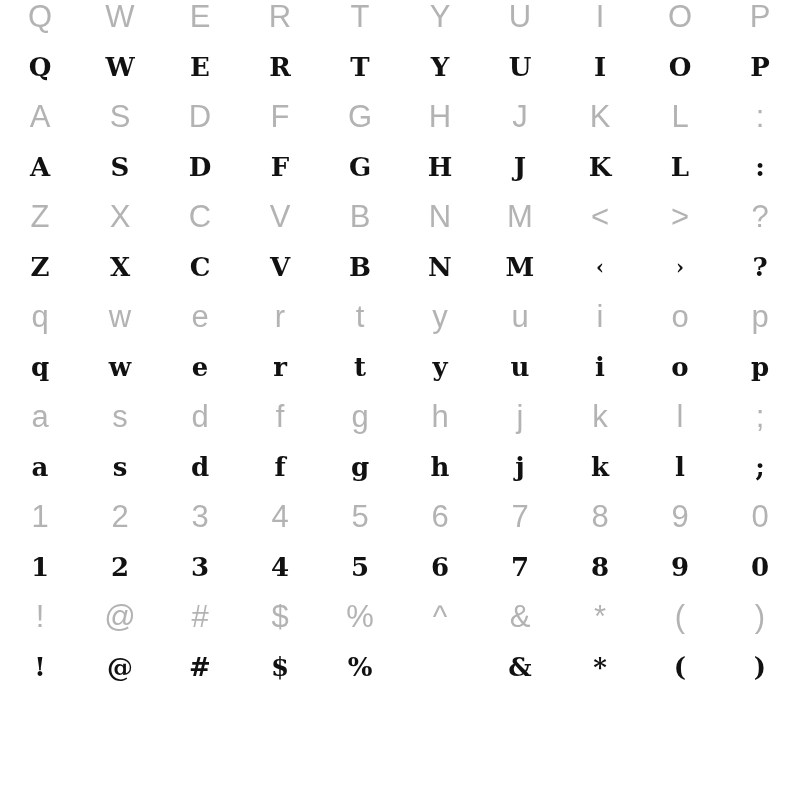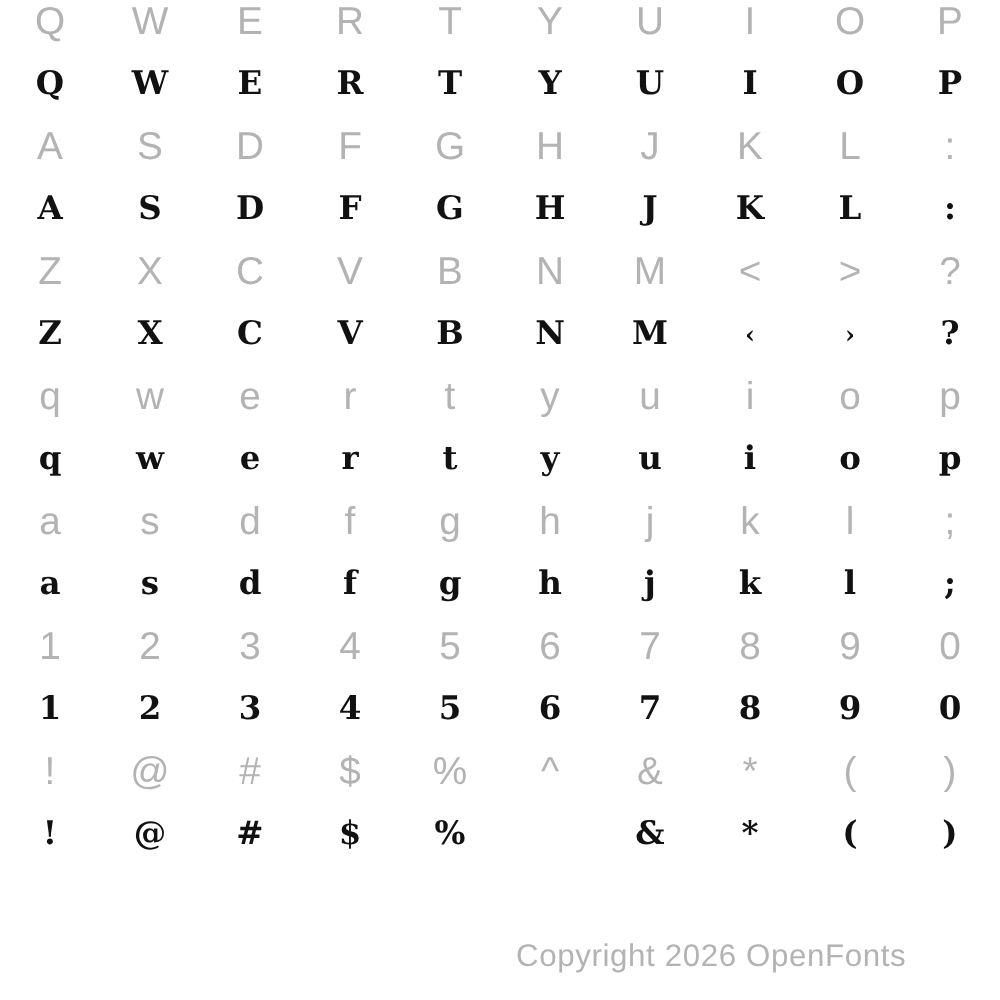--- a/index.html
+++ b/index.html
@@ -228,14 +228,13 @@
         <span class="cell">#</span>
         <span class="cell">$</span>
         <span class="cell">%</span>
         <span class="cell"></span>
         <span class="cell">&amp;</span>
         <span class="cell">*</span>
         <span class="cell">(</span>
         <span class="cell">)</span>
       </div>
     </div>
-  <div class="copyright">Copyright 2026 OpenFonts</div>
 </div>
 
 </body></html>

